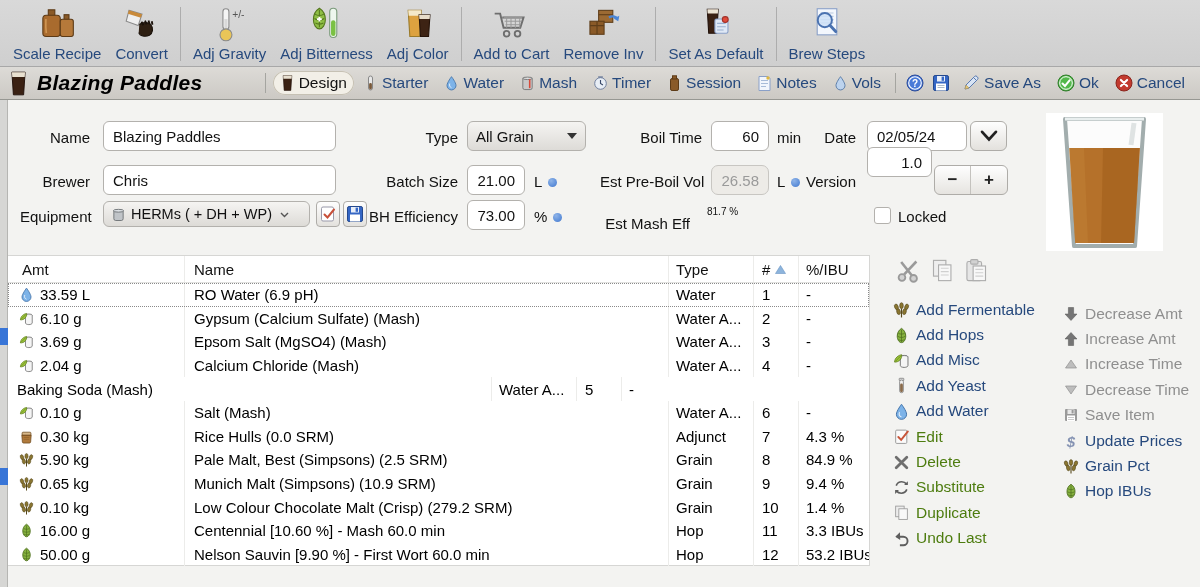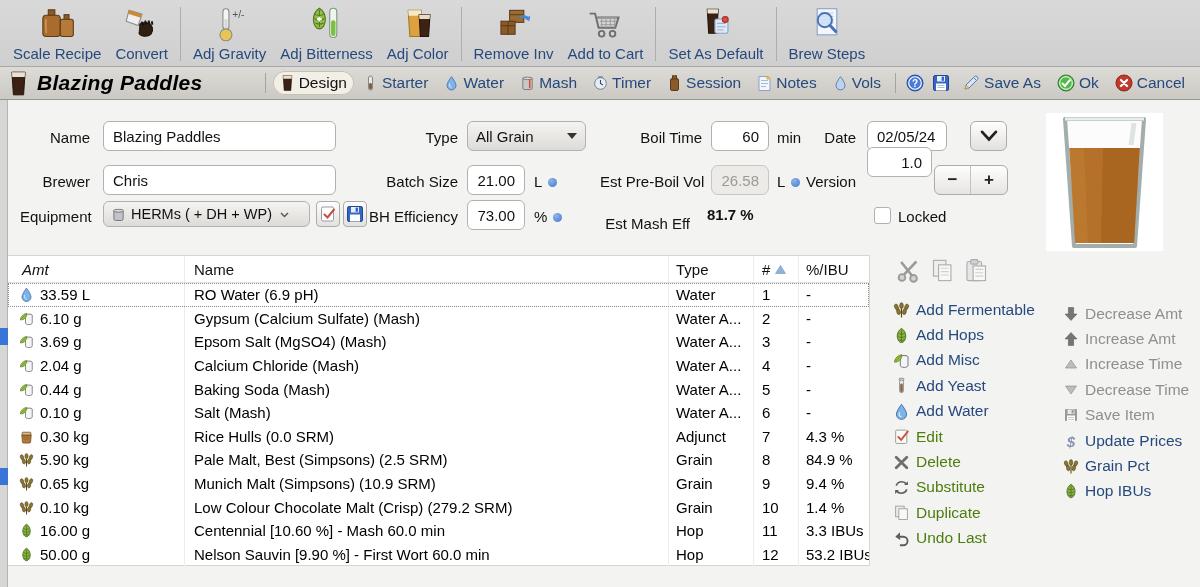--- a/index.html
+++ b/index.html
@@ -43,34 +43,34 @@
   .tinput.disabled { background:#edebe7; color:#9a9a9a; border-color:#c8c6c2;border-radius:7px; }
   .ddbtn { position:absolute; background:linear-gradient(#f5f4f2,#dddbd7); border:1px solid #b3b1ad;
     border-radius:6px; display:flex; align-items:center; font-size:15px; padding:0 8px; gap:6px; white-space:nowrap; }
   .ddbtn .caret { width:0; height:0; border-left:5px solid transparent; border-right:5px solid transparent; border-top:6px solid #333; margin-left:auto; }
   .smallbtn { position:absolute; background:linear-gradient(#fefefe,#e3e1dd); border:1px solid #aeaca8; border-radius:4px;
     display:flex; align-items:center; justify-content:center; }
   .smallbtn svg { width:18px; height:18px; display:block; }
   .unitlbl { position:absolute; font-size:15px; color:#111; }
   .bluedot { position:absolute; width:9px; height:9px; border-radius:50%;
     background:radial-gradient(circle at 35% 30%, #8fb4e8, #5b8dd9 65%, #4a77c0); }
-  .mashval { position:absolute; font-size:15px; color:#111;font-weight:bold; }
+  .mashval { position:absolute; font-size:10px; color:#111; }
   .chk { position:absolute; width:17px; height:17px; background:#fff; border:1px solid #b3b1ad; border-radius:3px; }
   .stepbtns { position:absolute; display:flex; background:linear-gradient(#fefefe,#e6e4e0); border:1px solid #aeaca8; border-radius:6px; overflow:hidden; }
   .stepbtns div { width:36px; text-align:center; font-size:17px; font-weight:bold; line-height:27px; color:#222; }
   .stepbtns div:first-child { border-right:1px solid #c4c2be; }
 
   
   .ingtable { position:absolute; left:8px; top:255px; width:862px; height:311px; background:#fff;
     border:1px solid #d6d6d4; border-left:none; }
   .thead { display:flex; height:27px; align-items:center; border-bottom:1px solid #e2e2e0; font-size:15px; color:#111; }
   .thead > div, .trow > div { height:100%; display:flex; align-items:center; border-right:1px solid #ececea; overflow:hidden; white-space:nowrap; }
   .thead > div:last-child, .trow > div:last-child { border-right:none; }
   .c-amt  { width:177px; padding-left:11px; gap:6px; }
-  .thead .c-amt { padding-left:14px;font-style:italic; }
+  .thead .c-amt { padding-left:14px; }
   .c-name { width:484px; padding-left:9px; }
   .c-type { width:85px;  padding-left:7px; }
   .c-num  { width:45px;  padding-left:8px; gap:5px; }
   .c-pct  { flex:1; padding-left:7px; }
   .trow { display:flex; height:23.6px; align-items:center; font-size:15px; color:#000; }
   .trow.selected { outline:1px dotted #8a8a8a; outline-offset:-1px; }
   .ico { display:inline-block; width:15px; height:15px; flex:0 0 auto; }
   .ico svg { width:100%; height:100%; display:block; }
   .sort { width:11px; height:9px; }
 
@@ -151,40 +151,40 @@
           <path d="M18 8h10l-1.3 20h-7.4Z" fill="#3d2314" stroke="#241208"></path>
           <path d="M18 8h10l-.3 4h-9.4Z" fill="#e8dcc8"></path>
         </svg>
       </span>
     <span>Adj Color</span>
   </div>
   <div class="tsep"></div>
   <div class="tbtn">
     <span class="ticon">
         <svg viewBox="0 0 34 34">
+          <path d="M2 7h5l3.2 13h15.3l3-9.5H9" fill="none" stroke="#6e6e6e" stroke-width="1.8"></path>
+          <path d="M10.2 10.5h17.2M11.2 14h15.3M12 17.2h13.8M13 10v10M17 10v10.3M21 10v10.3M25 10v10" stroke="#9a9a9a" stroke-width="0.9" fill="none"></path>
+          <circle cx="13" cy="25.5" r="2.6" fill="none" stroke="#6e6e6e" stroke-width="1.7"></circle>
+          <circle cx="23" cy="25.5" r="2.6" fill="none" stroke="#6e6e6e" stroke-width="1.7"></circle>
+        </svg>
+      </span>
+    <span>Add to Cart</span>
+  </div>
+  <div class="tbtn">
+    <span class="ticon">
+        <svg viewBox="0 0 34 34">
           <rect x="13" y="4" width="13" height="11" fill="#9c6a33" stroke="#5f3e1a"></rect>
           <path d="M13 8h13" stroke="#5f3e1a"></path>
           <rect x="5" y="14" width="13" height="12" fill="#8a5a28" stroke="#5f3e1a"></rect>
           <path d="M5 18h13M11.5 14v12" stroke="#5f3e1a"></path>
           <path d="M22.5 10.5a6 6 0 0 1 8 1.5" fill="none" stroke="#4a86d8" stroke-width="2.2"></path>
           <path d="M32 9l-1 5-4.2-2.4Z" fill="#4a86d8"></path>
         </svg>
       </span>
     <span>Remove Inv</span>
-  </div>
-  <div class="tbtn">
-    <span class="ticon">
-        <svg viewBox="0 0 34 34">
-          <path d="M2 7h5l3.2 13h15.3l3-9.5H9" fill="none" stroke="#6e6e6e" stroke-width="1.8"></path>
-          <path d="M10.2 10.5h17.2M11.2 14h15.3M12 17.2h13.8M13 10v10M17 10v10.3M21 10v10.3M25 10v10" stroke="#9a9a9a" stroke-width="0.9" fill="none"></path>
-          <circle cx="13" cy="25.5" r="2.6" fill="none" stroke="#6e6e6e" stroke-width="1.7"></circle>
-          <circle cx="23" cy="25.5" r="2.6" fill="none" stroke="#6e6e6e" stroke-width="1.7"></circle>
-        </svg>
-      </span>
-    <span>Add to Cart</span>
   </div>
   <div class="tsep"></div>
   <div class="tbtn">
     <span class="ticon">
         <svg viewBox="0 0 34 34">
           <path d="M9 3h10l-1.3 22h-7.4Z" fill="#3a2113" stroke="#20100a"></path>
           <path d="M9 3h10l-.3 4H9.3Z" fill="#ece4d4"></path>
           <rect x="16" y="12" width="12" height="13" rx="1.5" fill="#dfe8f5" stroke="#8aa0c8"></rect>
           <path d="M18 16h8M18 19h8M18 22h6" stroke="#9ab0d0"></path>
           <circle cx="25.5" cy="12.5" r="2.7" fill="#e04a3a" stroke="#a03028"></circle>
@@ -404,21 +404,21 @@
 
 <div class="flabel" style="left:600px;top:173px;width:102px;">Est Pre-Boil Vol</div>
 <input class="tinput num disabled" style="left: 711px; top: 165px; width: 58px; height: 30px;" value="26.58">
 <span class="unitlbl" style="left:777px;top:173px;">L</span>
 <span class="bluedot" style="left:791px;top:178px;"></span>
 
 <div class="flabel" style="left:590px;top:215px;width:100px;">Est Mash Eff</div>
 <span class="mashval" style="left:707px;top:206px;">81.7 %</span>
 
 <div class="flabel" style="left:806px;top:129px;width:50px;">Date</div>
-<input class="tinput" style="left: 867px; top: 121px; width: 80px; height: 30px;" value="02/05/24">
+<input class="tinput" style="left: 867px; top: 121px; width: 100px; height: 30px;" value="02/05/24">
 <div class="smallbtn" style="left:970px;top:121px;width:37px;height:30px;border-radius:6px;">
   <svg width="13" height="9" viewBox="0 0 13 9">
       <path d="M1.5 1.5 6.5 7 11.5 1.5" stroke="#222" stroke-width="2" fill="none" stroke-linecap="round"></path>
     </svg>
 </div>
 
 <div class="flabel" style="left:796px;top:173px;width:60px;">Version</div>
 <input class="tinput num" style="left: 867px; top: 147px; width: 65px; height: 30px; padding-left: 12px;" value="1.0">
 <div class="stepbtns" style="left:934px;top:165px;height:30px;">
   <div>−</div>
@@ -544,31 +544,20 @@
           <span>Water A...</span>
         </div>
         <div class="c-num">
           <span>4</span>
         </div>
         <div class="c-pct">
           <span>-</span>
         </div>
       </div>
       <div class="trow">
-        <div class="c-amt">
-          <span class="ico">
-            <svg viewBox="0 0 16 16">
-              <ellipse cx="10.5" cy="4.6" rx="3.6" ry="1.4" fill="#e8e8e8" stroke="#666" stroke-width="0.8"></ellipse>
-              <path d="M6.9 4.6v8.2c0 .9 1.6 1.7 3.6 1.7s3.6-.8 3.6-1.7V4.6" fill="#f5f5f5" stroke="#666" stroke-width="0.8"></path>
-              <path d="M1.5 9.5C1.5 5.5 5.5 2.8 8.2 2.6 8.4 6.8 5.4 9.6 1.5 9.5Z" fill="#9ec73a" stroke="#5f7d1e" stroke-width="0.8"></path>
-              <path d="M2.5 8.5C4 7 6 5 7.5 3.5" fill="none" stroke="#5f7d1e" stroke-width="0.7"></path>
-            </svg>
-          </span>
-          <span>0.44 g</span>
-        </div>
         <div class="c-name">
           <span>Baking Soda (Mash)</span>
         </div>
         <div class="c-type">
           <span>Water A...</span>
         </div>
         <div class="c-num">
           <span>5</span>
         </div>
         <div class="c-pct">

